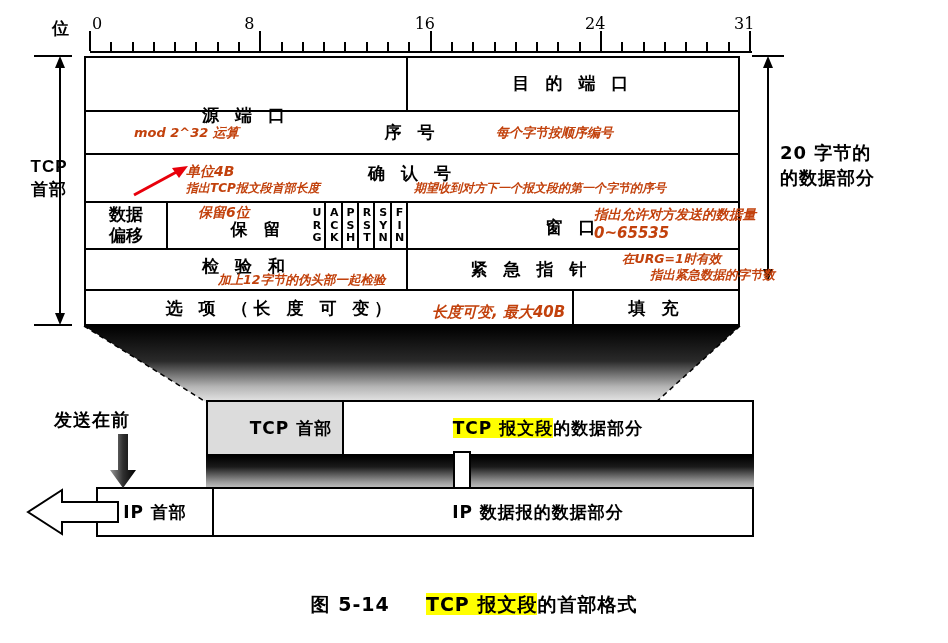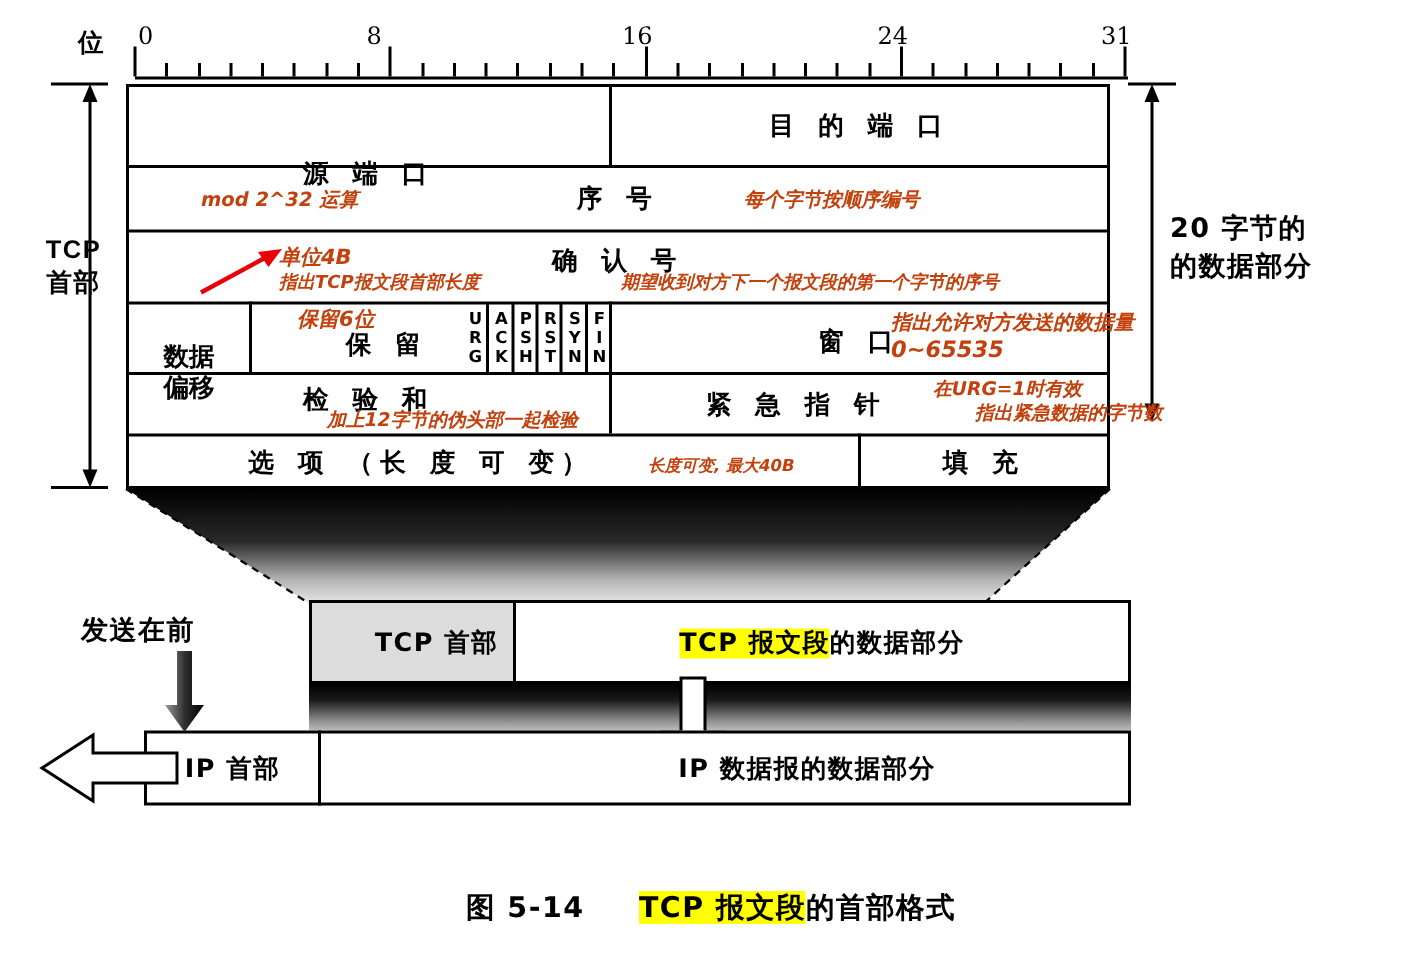--- a/index.html
+++ b/index.html
@@ -132,21 +132,21 @@
 <div class="abs" style="left:132px;top:163px;width:60px;height:34px;">
   <svg width="60" height="34">
     <line x1="2" y1="32" x2="50" y2="6" stroke="#e8000b" stroke-width="3"></line>
     <polygon points="56,3 40,5 47,15" fill="#e8000b"></polygon>
   </svg>
 </div>
 <div class="abs red" style="left:186px;top:163px;font-size:14px;">单位4B</div>
 <div class="abs red" style="left:186px;top:180px;font-size:12px;">指出TCP报文段首部长度</div>
 <div class="abs red" style="left:414px;top:180px;font-size:12px;">期望收到对方下一个报文段的第一个字节的序号</div>
 
-<div class="abs ctr" style="left:86px;top:202px;width:80px;height:46px;margin-top:24px;">
+<div class="abs ctr" style="left:86px;top:202px;width:80px;height:46px;">
   <span class="fieldtxt" style="letter-spacing:0;text-align:center;line-height:21px;white-space:pre;">数据
 偏移</span>
 </div>
 <div class="abs ctr" style="left:168px;top:210px;width:140px;height:38px;padding-left:20px;">
   <span class="fieldtxt">保  留</span>
 </div>
 <div class="abs red" style="left:198px;top:204px;font-size:14px;">保留6位</div>
 
 <div class="abs" style="left:308px;top:202px;width:98px;height:46px;display:flex;">
   <div class="flagcell" style="width:16.33px;border-left:none;">
@@ -182,21 +182,21 @@
 
 <div class="abs ctr" style="left:408px;top:249px;width:330px;height:40px;">
   <span class="fieldtxt" style="position:relative;left:-42px;">紧  急  指  针</span>
 </div>
 <div class="abs red" style="left:622px;top:251px;font-size:12.5px;">在URG=1时有效</div>
 <div class="abs red" style="left:622px;top:267px;font-size:12.5px;margin-left:28px;">指出紧急数据的字节数</div>
 
 <div class="abs ctr" style="left:86px;top:290px;width:486px;height:36px;">
   <span class="fieldtxt" style="position:relative;left:-48px;">选 项 （长 度 可 变）</span>
 </div>
-<div class="abs red" style="left:432px;top:303px;font-size:11px;">长度可变, 最大40B</div>
+<div class="abs red" style="left:432px;top:303px;font-size:15px;">长度可变, 最大40B</div>
 <div class="abs ctr" style="left:574px;top:290px;width:164px;height:36px;">
   <span class="fieldtxt">填  充</span>
 </div>
 
 <div class="abs" style="left:84px;top:326px;width:656px;height:80px;">
   <svg width="656" height="80">
     <defs>
       <linearGradient id="funnelGrad" x1="0" y1="0" x2="0" y2="1">
         <stop offset="0%" stop-color="#000000"></stop>
         <stop offset="45%" stop-color="#2a2a2a"></stop>

